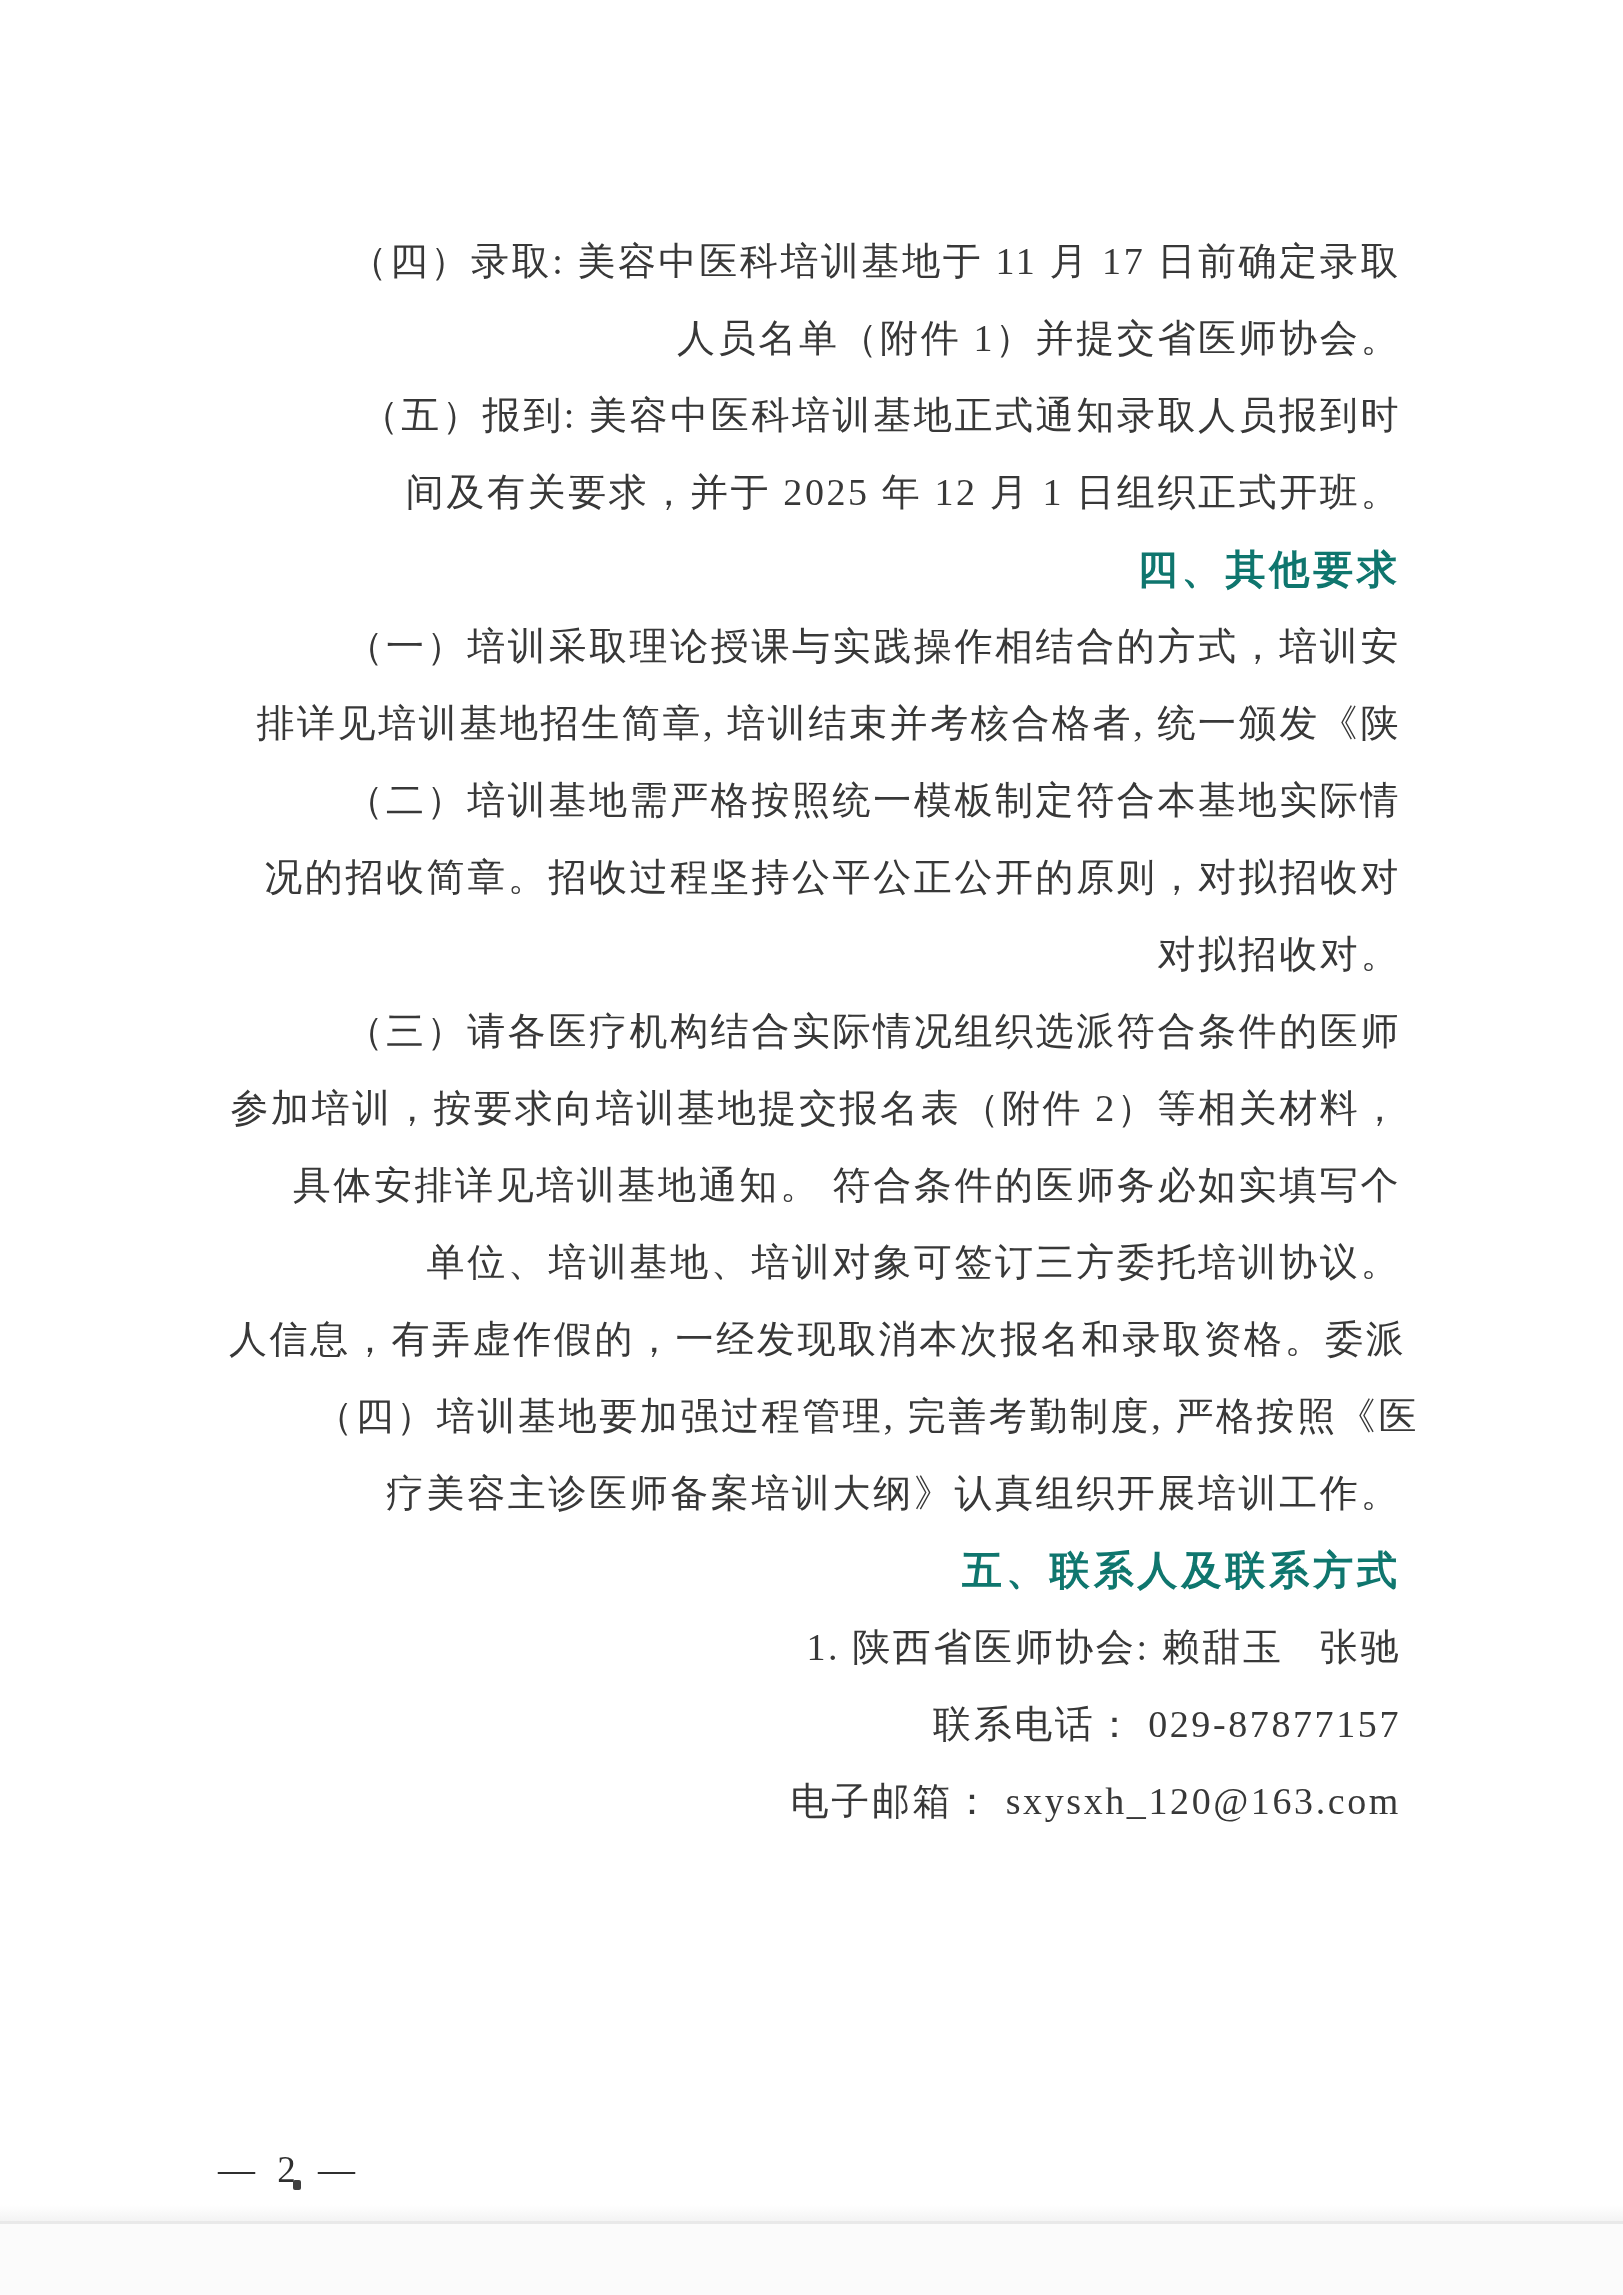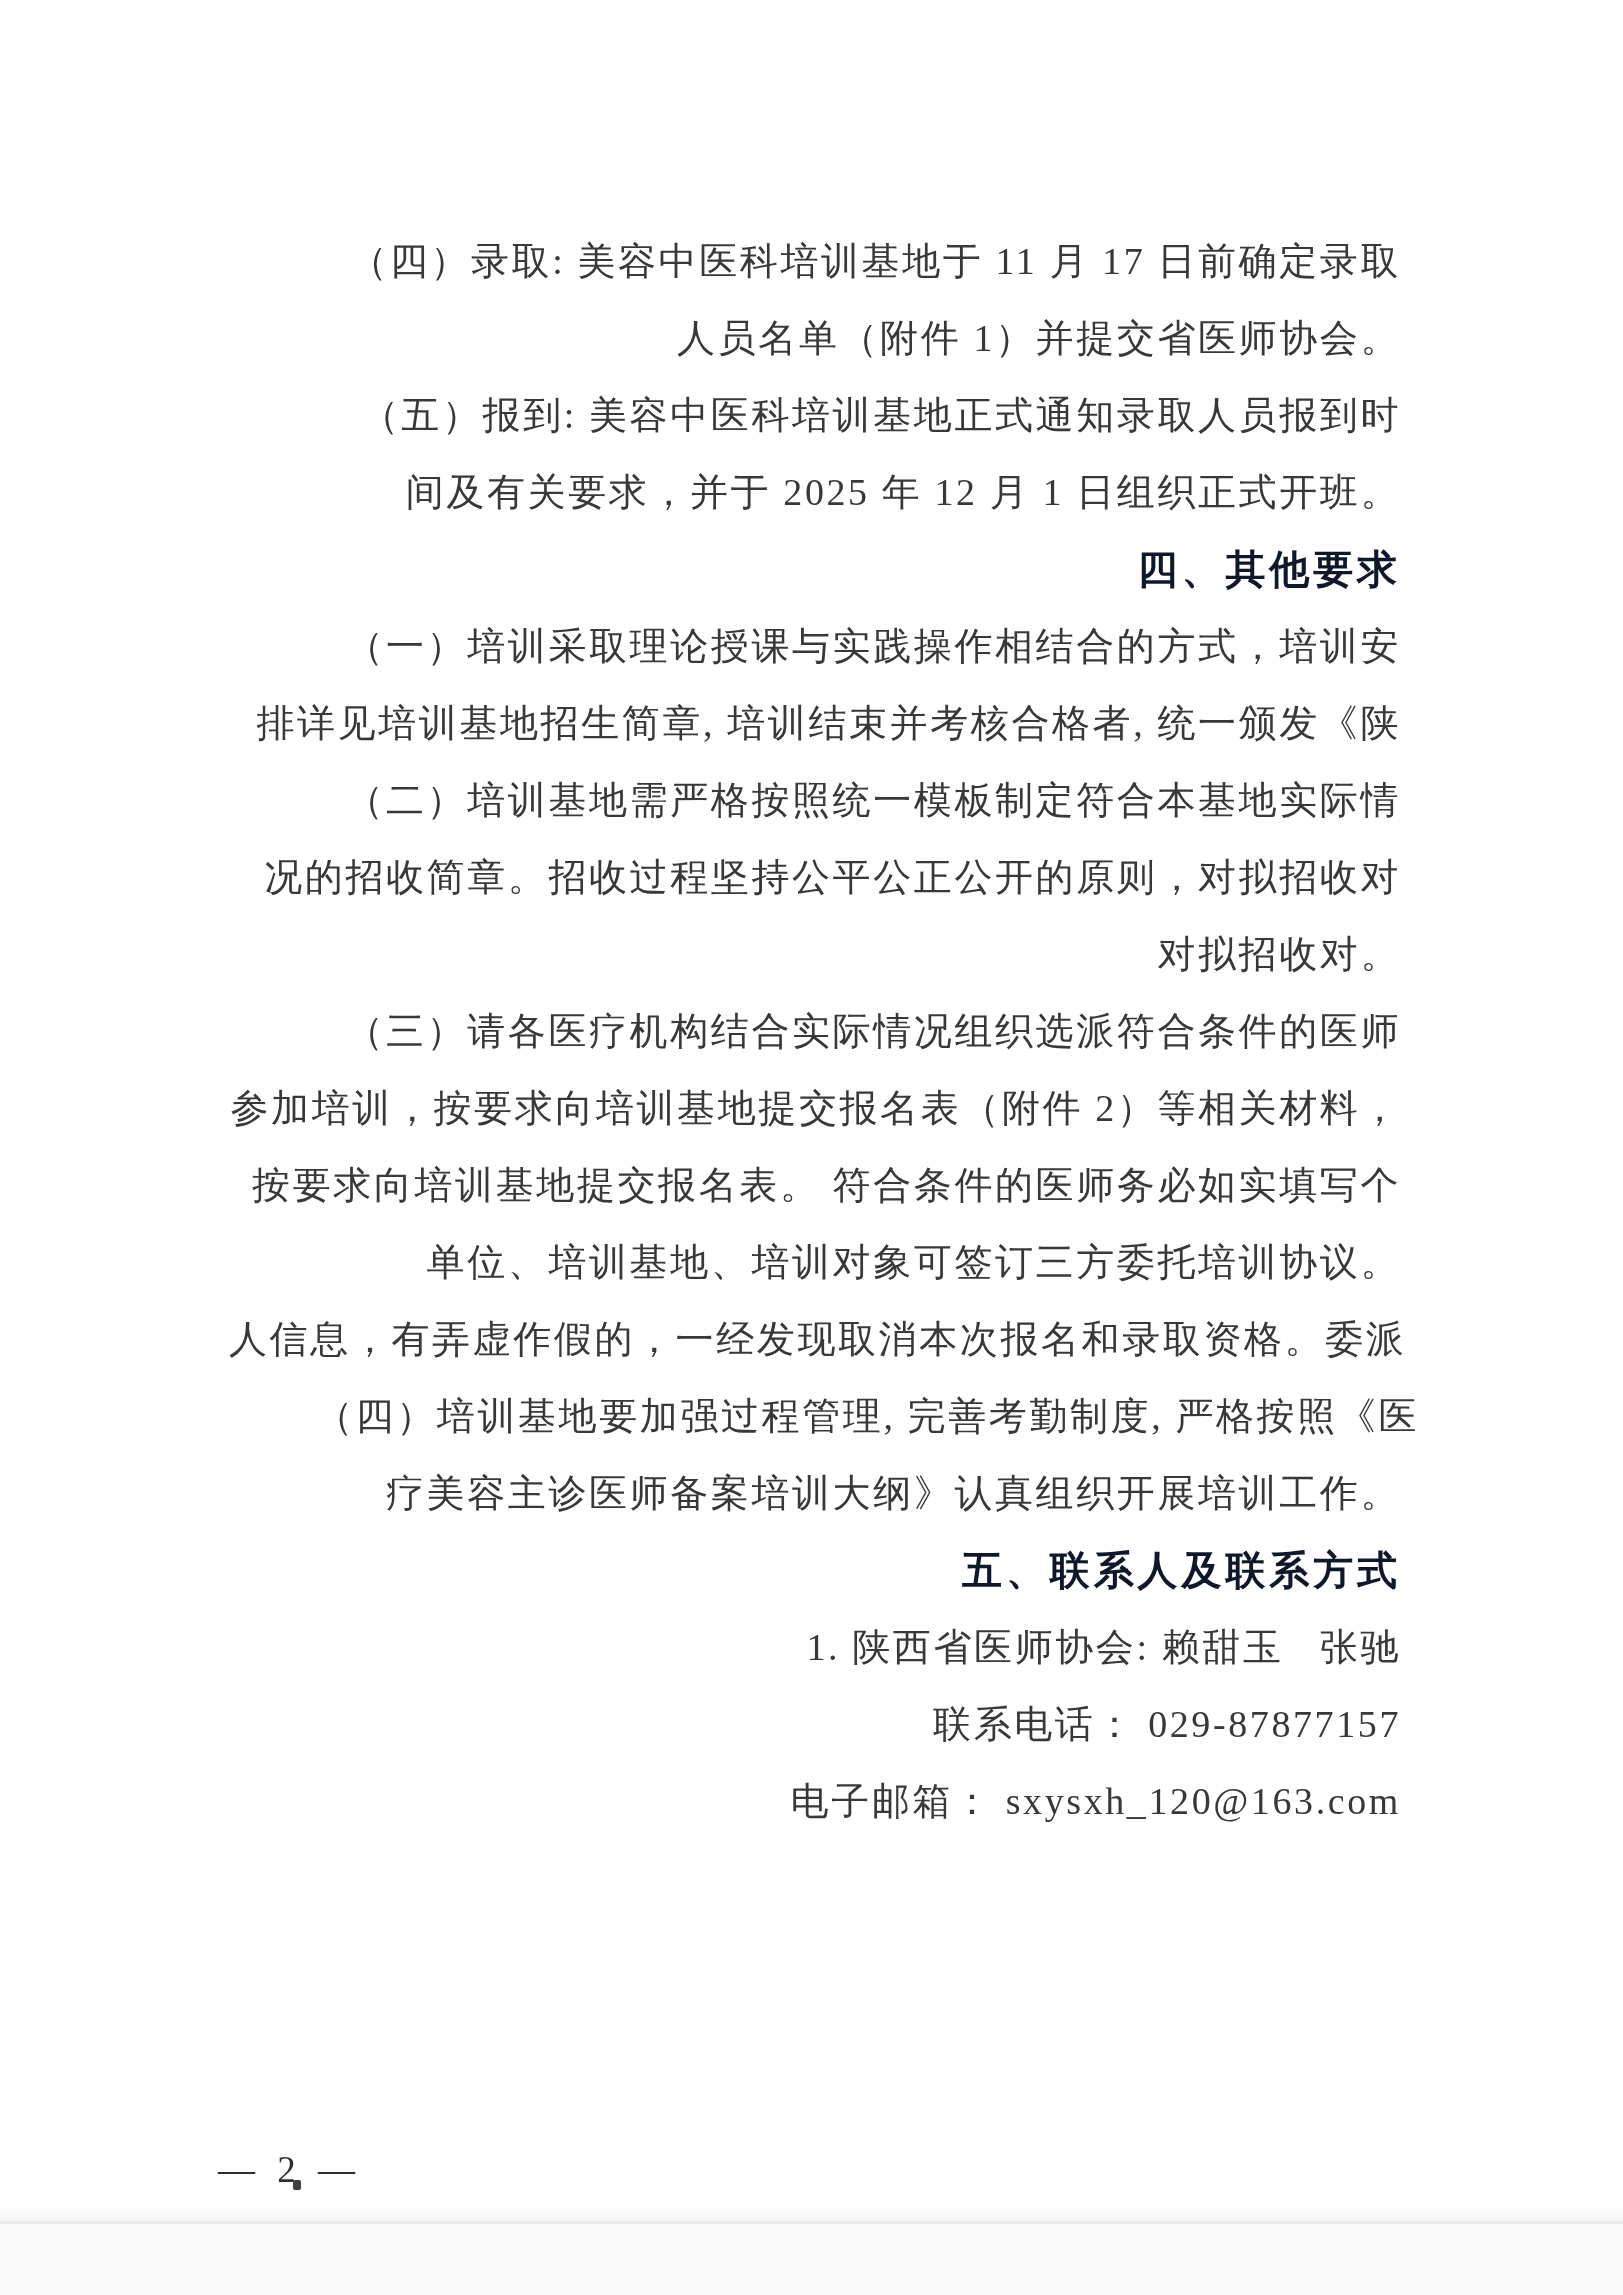--- a/index.html
+++ b/index.html
@@ -68,21 +68,21 @@
     font-family: "Liberation Serif", serif;
   }
   .line.indent {
     padding-left: 86px;
   }
   .line.heading {
     font-family: "Liberation Sans", sans-serif;
     font-weight: 700;
     font-size: 40px;
     letter-spacing: 3.9px;
-    color: #0f172a;
+    color: #0f766e;
   }
   .page-number {
     position: absolute;
     left: 218px;
     top: 2131px;
     height: 77px;
     line-height: 77px;
     font-size: 37px;
     letter-spacing: 6.5px;
     color: #2f2f2f;
@@ -101,21 +101,21 @@
     <div class="line indent">（五）报到: 美容中医科培训基地正式通知录取人员报到时</div>
     <div class="line">间及有关要求，并于 2025 年 12 月 1 日组织正式开班。</div>
     <div class="line indent heading">四、其他要求</div>
     <div class="line indent">（一）培训采取理论授课与实践操作相结合的方式，培训安</div>
     <div class="line">排详见培训基地招生简章, 培训结束并考核合格者, 统一颁发《陕</div>
     <div class="line indent">（二）培训基地需严格按照统一模板制定符合本基地实际情</div>
     <div class="line">况的招收简章。招收过程坚持公平公正公开的原则，对拟招收对</div>
     <div class="line">对拟招收对。</div>
     <div class="line indent">（三）请各医疗机构结合实际情况组织选派符合条件的医师</div>
     <div class="line">参加培训，按要求向培训基地提交报名表（附件 2）等相关材料，</div>
-    <div class="line">按要求向培训基地提交报名表。 符合条件的医师务必如实填写个</div>
+    <div class="line">具体安排详见培训基地通知。 符合条件的医师务必如实填写个</div>
     <div class="line">单位、培训基地、培训对象可签订三方委托培训协议。</div>
     <div class="line">人信息，有弄虚作假的，一经发现取消本次报名和录取资格。委派</div>
     <div class="line indent">（四）培训基地要加强过程管理, 完善考勤制度, 严格按照《医</div>
     <div class="line">疗美容主诊医师备案培训大纲》认真组织开展培训工作。</div>
     <div class="line indent heading">五、联系人及联系方式</div>
     <div class="line indent">1. 陕西省医师协会: 赖甜玉   张驰</div>
     <div class="line indent">联系电话： 029-87877157</div>
     <div class="line indent">电子邮箱： sxysxh_120@163.com</div>
   </div>
 

